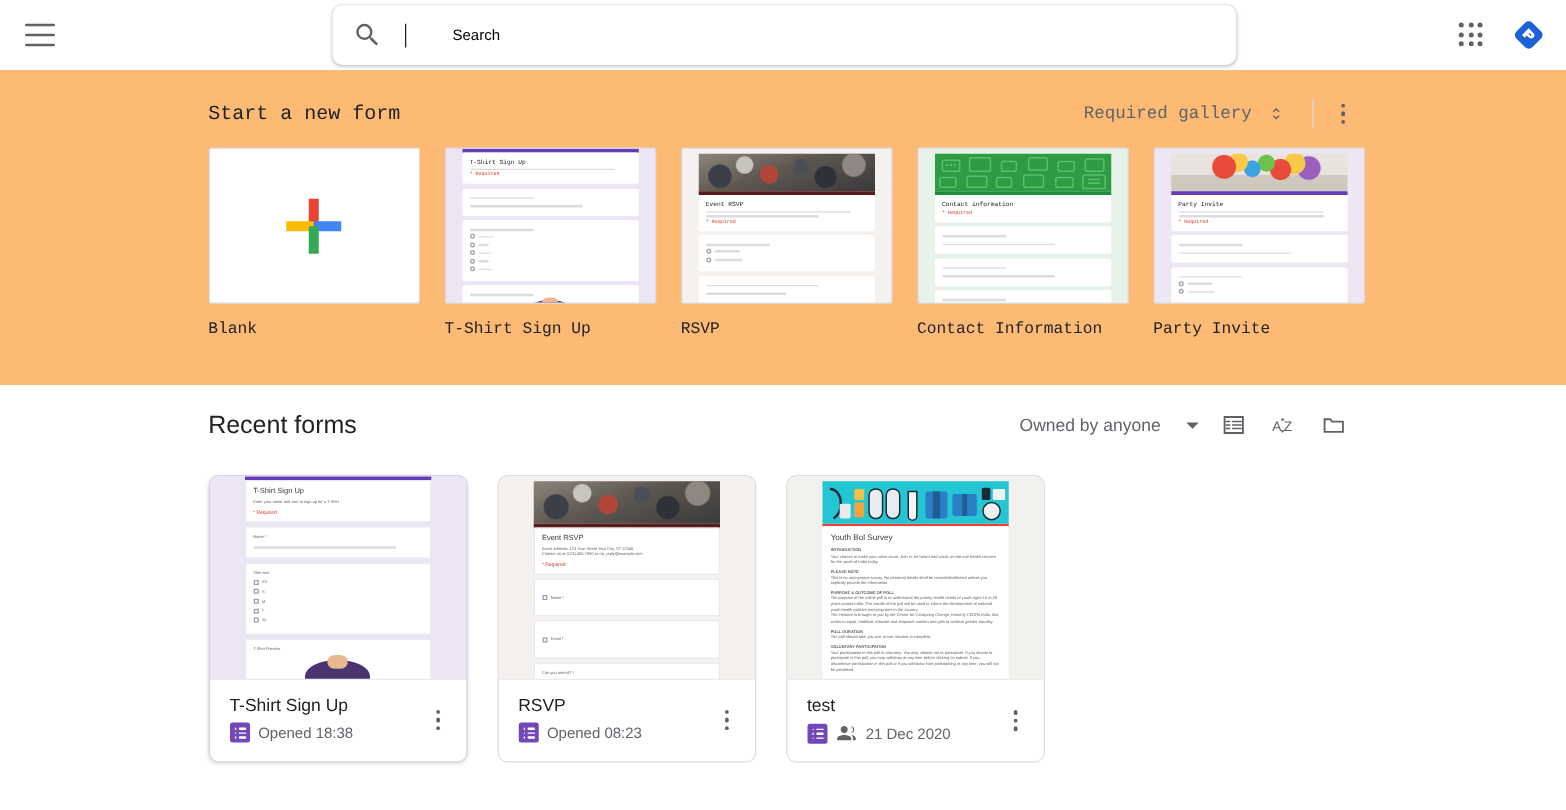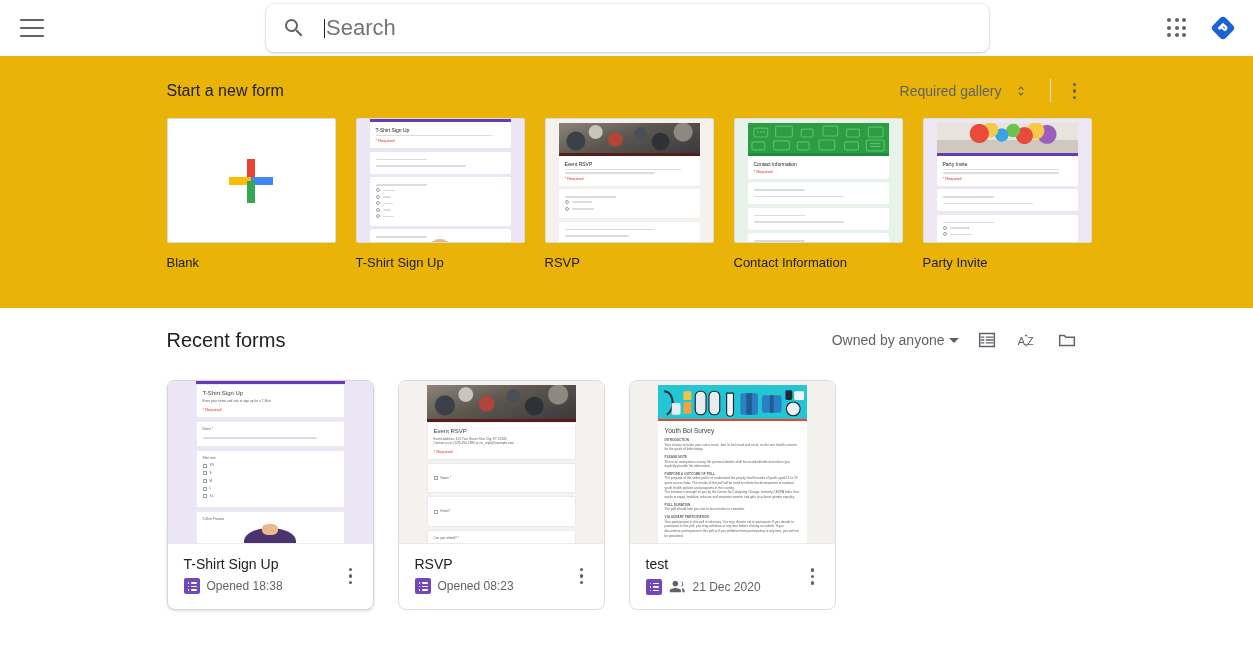--- a/index.html
+++ b/index.html
@@ -54,34 +54,34 @@
     width: 723px; height: 48px;
     background: #fff;
     border-radius: 8px;
     box-shadow: 0 1px 3px rgba(60,64,67,.24), 0 0 0 1px rgba(60,64,67,.06);
     display: flex; align-items: center;
     padding-left: 16px;
   }
   .search-icon { width: 24px; height: 24px; flex: 0 0 24px; }
   .search-input-wrap { display: flex; align-items: center; margin-left: 18px; }
   .caret { width: 1px; height: 19px; background: #202124; margin-right: 1px; }
-  .search-placeholder { font-size: 22px; color: #737373; }
+  .search-placeholder { font-size: 12px; color: #000000; margin-left: 36px; }
 
   .header-right {
     position: absolute; right: 14px; top: 0; height: 56px;
     display: flex; align-items: center; gap: 18px;
   }
   .apps-grid { width: 24px; height: 24px; display: grid;
     grid-template-columns: repeat(3,1fr); grid-template-rows: repeat(3,1fr);
     gap: 3px; padding: 2px; cursor: pointer; }
   .apps-grid i { background: #5f6368; border-radius: 50%; display: block; width: 4px; height: 4px; }
   .avatar { width: 32px; height: 32px; cursor: pointer; }
 
   
-  .new-form-section { background: #eab308; width: 100%; height: 252px; padding-top: 0; }
+  .new-form-section { background: #fdba74; width: 100%; height: 252px; padding-top: 0; font-family: Liberation Mono, monospace; }
   .inner { width: 920px; margin: 0 auto; }
   .section-head {
     display: flex; align-items: center; justify-content: space-between;
     height: 48px; padding-top: 22px;
   }
   .section-title { font-size: 16px; color: #202124; }
   .head-right { display: flex; align-items: center; gap: 0; }
   .template-gallery-btn {
     display: flex; align-items: center; gap: 10px;
     font-size: 14px; color: #5f6368; cursor: pointer;
@@ -120,21 +120,21 @@
   .mini-accent { height: 2.5px; width: 100%; }
 
   
   .recent-section { background: #fff; width: 100%; }
   .recent-head {
     display: flex; align-items: center; justify-content: space-between;
     height: 64px;
   }
   .recent-title { font-size: 20px; color: #202124; }
   .recent-right { display: flex; align-items: center; }
-  .owned-btn { display: flex; align-items: center; gap: 4px; font-size: 14px;
+  .owned-btn { display: flex; align-items: center; gap: 20px; font-size: 14px;
     color: #5f6368; cursor: pointer; padding: 6px 8px; border-radius: 4px; }
   .caret-down { width: 0; height: 0; border-left: 5px solid transparent;
     border-right: 5px solid transparent; border-top: 5px solid #5f6368; }
   .icon-btn { width: 40px; height: 40px; display: flex; align-items: center;
     justify-content: center; cursor: pointer; border-radius: 50%; }
   .recent-right .icon-btn:first-of-type { margin-left: 140px; }
 
   .cards { display: flex; gap: 24px; margin-top: 8px; }
   .card {
     width: 207px; background: #fff;

